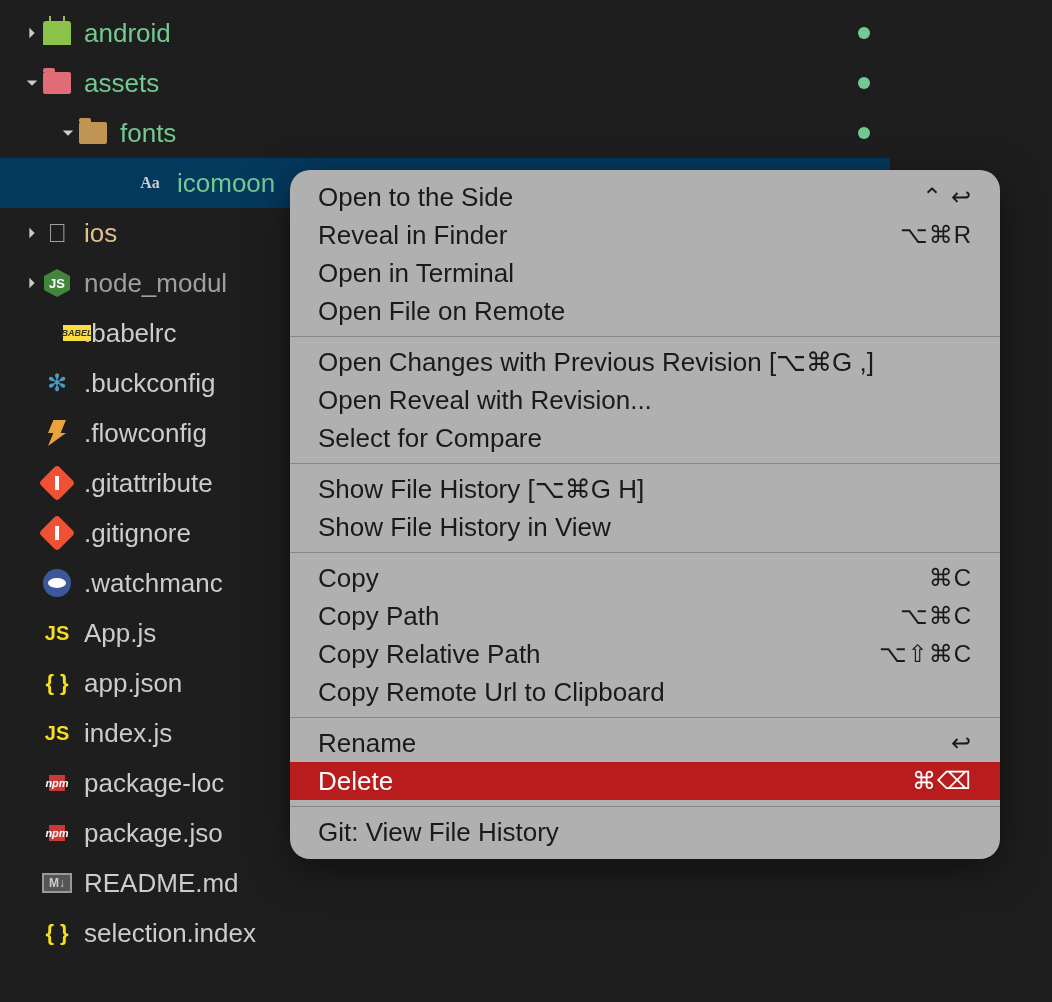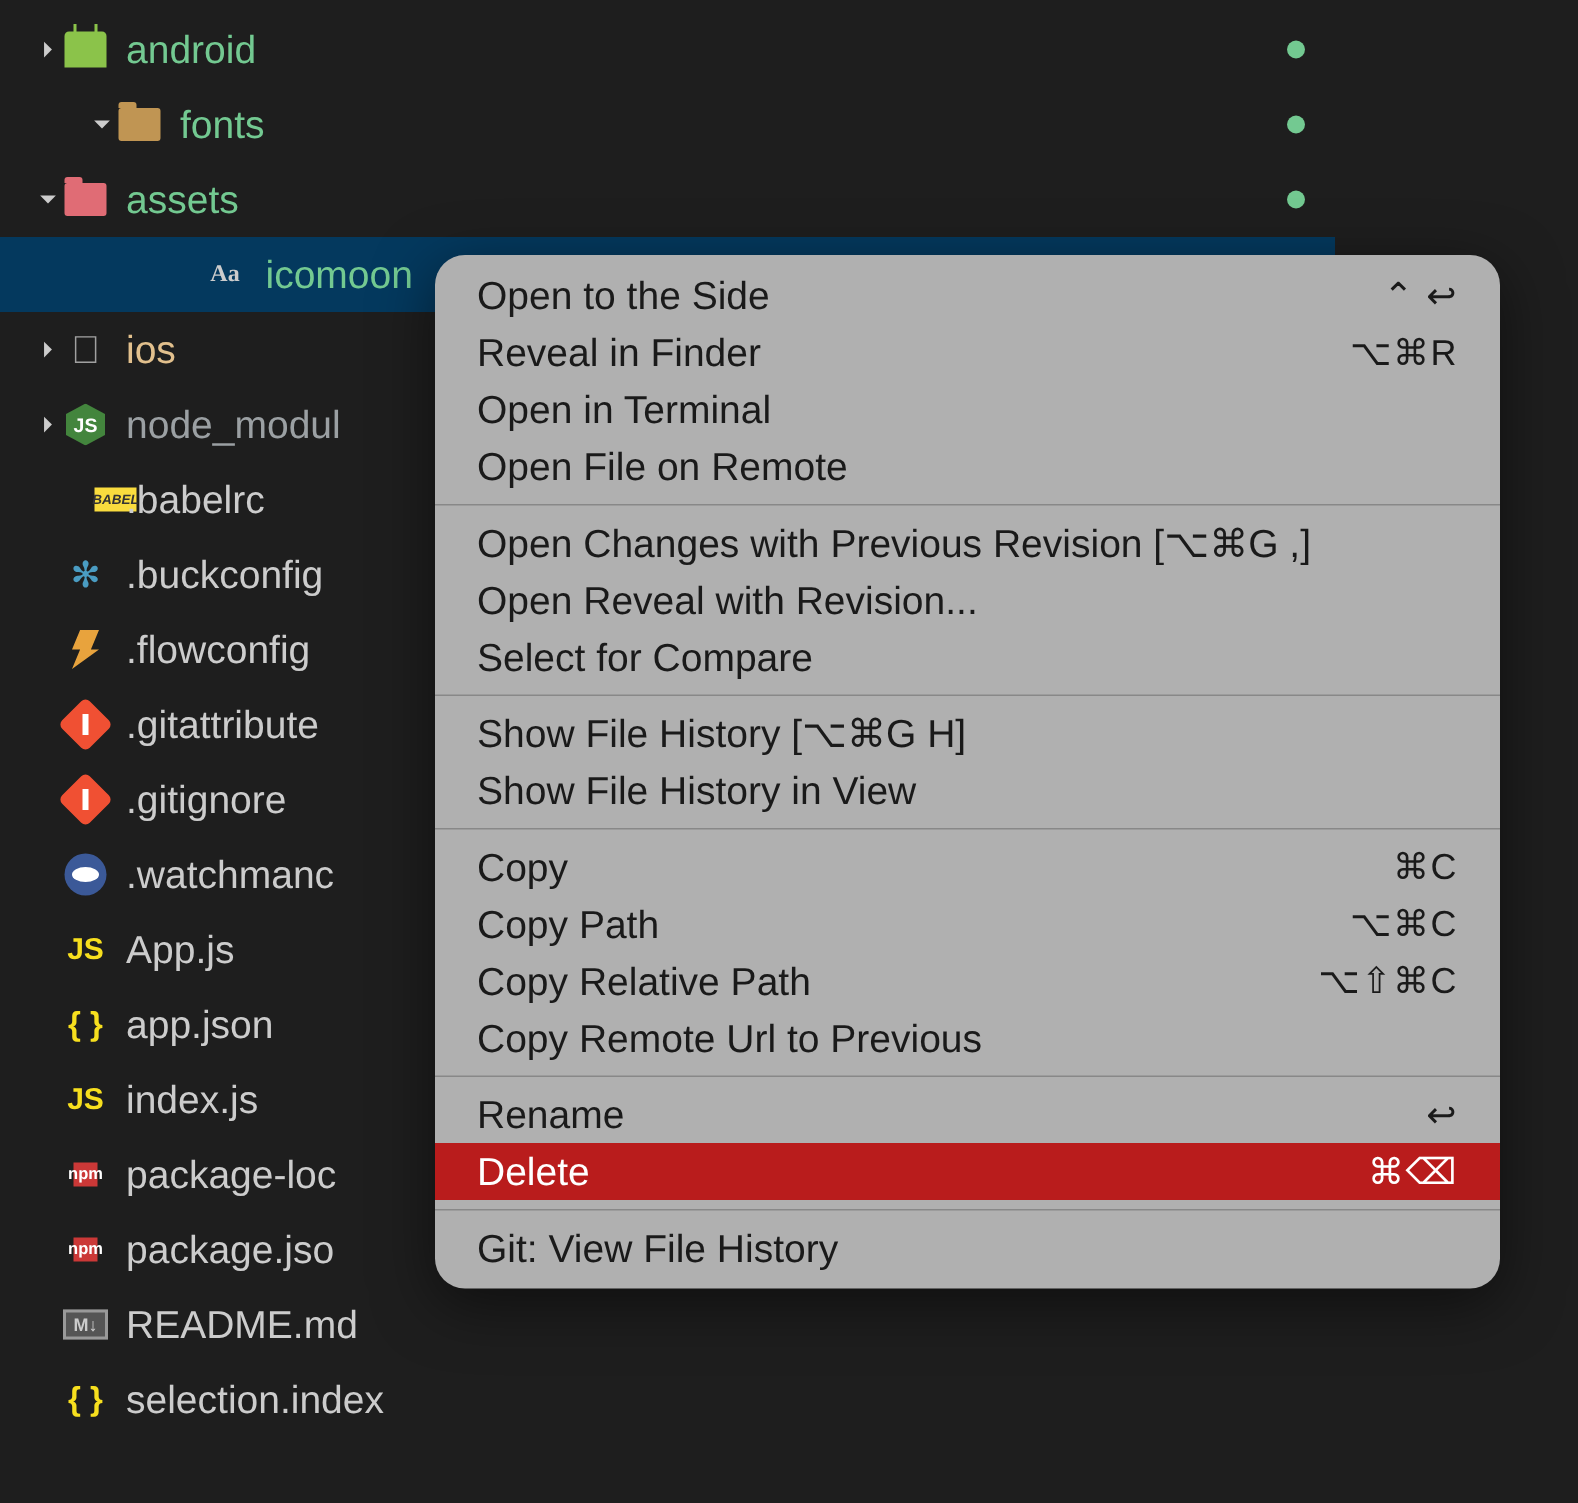--- a/index.html
+++ b/index.html
@@ -116,21 +116,21 @@
     .icon-folder::before { content: ''; position: absolute; top: -4px; left: 0; width: 12px; height: 4px; background: #c09553; border-radius: 2px 2px 0 0; }
     .icon-folder-red { background: #e06c75; }
     .icon-folder-red::before { background: #e06c75; }
     
     .icon-font { color: #cccccc; font-size: 16px; font-family: serif; font-weight: bold; }
     
     .icon-js { color: #f7df1e; font-weight: bold; font-size: 20px; }
     .icon-json { color: #f7df1e; font-weight: bold; font-size: 22px; }
     .icon-git { background: #f05033; width: 26px; height: 26px; border-radius: 4px; transform: rotate(45deg); display: flex; align-items: center; justify-content: center; }
     .icon-git::after { content: ''; width: 4px; height: 14px; background: white; transform: rotate(-45deg); }
-    .icon-npm { background: #cb3837; color: white; font-size: 11px; font-weight: bold; width: 16px; height: 16px; display: flex; align-items: center; justify-content: center; }
+    .icon-npm { background: #cb3837; color: white; font-size: 11px; font-weight: bold; width: 16px; height: 16px; display: flex; align-items: center; justify-content: center; font-style: italic; }
     .icon-babel { background: #f9dc3e; color: #333; font-size: 9px; font-weight: bold; font-style: italic; width: 28px; height: 16px; display: flex; align-items: center; justify-content: center; margin-left: 40px; }
     .icon-buck { color: #4a9cc2; font-size: 24px; }
     .icon-flow { background: #e8a33d; width: 18px; height: 26px; clip-path: polygon(30% 0, 100% 0, 70% 50%, 100% 50%, 0 100%, 30% 50%, 0 50%); }
     .icon-eye { background: #3b5998; width: 28px; height: 28px; border-radius: 50%; display: flex; align-items: center; justify-content: center; }
     .icon-eye::after { content: ''; width: 18px; height: 10px; background: white; border-radius: 50%; }
     .icon-md { background: #555; border: 2px solid #999; color: #ccc; font-size: 12px; font-weight: bold; width: 30px; height: 20px; display: flex; align-items: center; justify-content: center; }
     .icon-apple { color: #a0a0a0; font-size: 26px; }
     .icon-nodejs-hex { background: #43853d; width: 26px; height: 28px; clip-path: polygon(50% 0%, 100% 25%, 100% 75%, 50% 100%, 0% 75%, 0% 25%); display: flex; align-items: center; justify-content: center; color: white; font-size: 13px; font-weight: bold; }
   </style>
 </head>
@@ -142,42 +142,42 @@
         <svg viewBox="0 0 16 16" fill="currentColor">
           <path d="M5 2 L11 8 L5 14 Z"></path>
         </svg>
       </span>
       <span class="file-icon">
         <span class="icon-android"></span>
       </span>
       <span class="label-green">android</span>
       <span class="git-dot"></span>
     </div>
+    <div class="tree-item indent-0">
+      <span class="chevron">
+        <svg viewBox="0 0 16 16" fill="currentColor">
+          <path d="M2 5 L8 11 L14 5 Z"></path>
+        </svg>
+      </span>
+      <span class="file-icon">
+        <span class="icon-folder icon-folder-red"></span>
+      </span>
+      <span class="label-green">assets</span>
+      <span class="git-dot"></span>
+    </div>
     <div class="tree-item indent-1">
       <span class="chevron">
         <svg viewBox="0 0 16 16" fill="currentColor">
           <path d="M2 5 L8 11 L14 5 Z"></path>
         </svg>
       </span>
       <span class="file-icon">
         <span class="icon-folder"></span>
       </span>
       <span class="label-green">fonts</span>
-      <span class="git-dot"></span>
-    </div>
-    <div class="tree-item indent-0">
-      <span class="chevron">
-        <svg viewBox="0 0 16 16" fill="currentColor">
-          <path d="M2 5 L8 11 L14 5 Z"></path>
-        </svg>
-      </span>
-      <span class="file-icon">
-        <span class="icon-folder icon-folder-red"></span>
-      </span>
-      <span class="label-green">assets</span>
       <span class="git-dot"></span>
     </div>
     <div class="tree-item indent-2 selected">
       <span class="chevron"></span>
       <span class="file-icon">
         <span class="icon-font">Aa</span>
       </span>
       <span class="label-green">icomoon</span>
     </div>
     <div class="tree-item indent-0">
@@ -334,21 +334,21 @@
     </div>
     <div class="menu-item">
       <span>Copy Path</span>
       <span class="shortcut">⌥⌘C</span>
     </div>
     <div class="menu-item">
       <span>Copy Relative Path</span>
       <span class="shortcut">⌥⇧⌘C</span>
     </div>
     <div class="menu-item">
-      <span>Copy Remote Url to Previous</span>
+      <span>Copy Remote Url to Clipboard</span>
     </div>
     <div class="menu-separator"></div>
     <div class="menu-item">
       <span>Rename</span>
       <span class="shortcut">↩</span>
     </div>
     <div class="menu-item highlighted">
       <span>Delete</span>
       <span class="shortcut">⌘⌫</span>
     </div>

